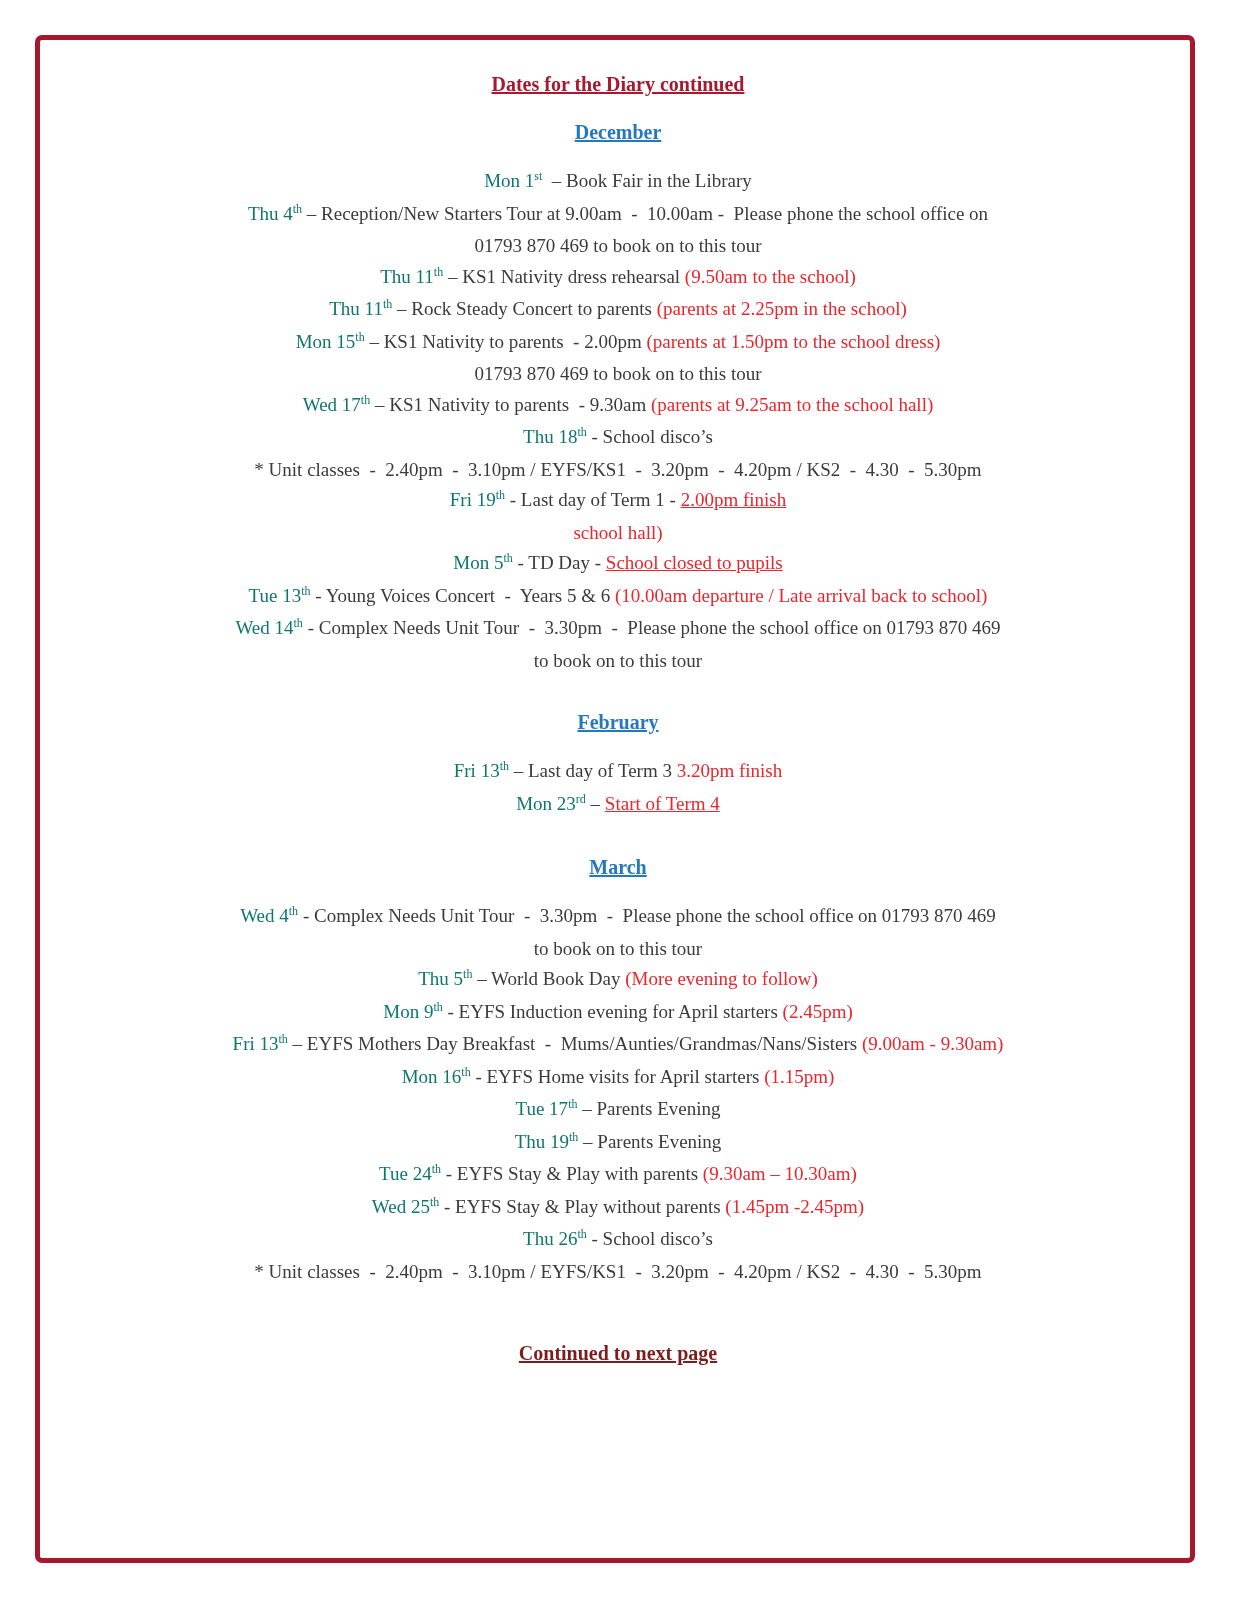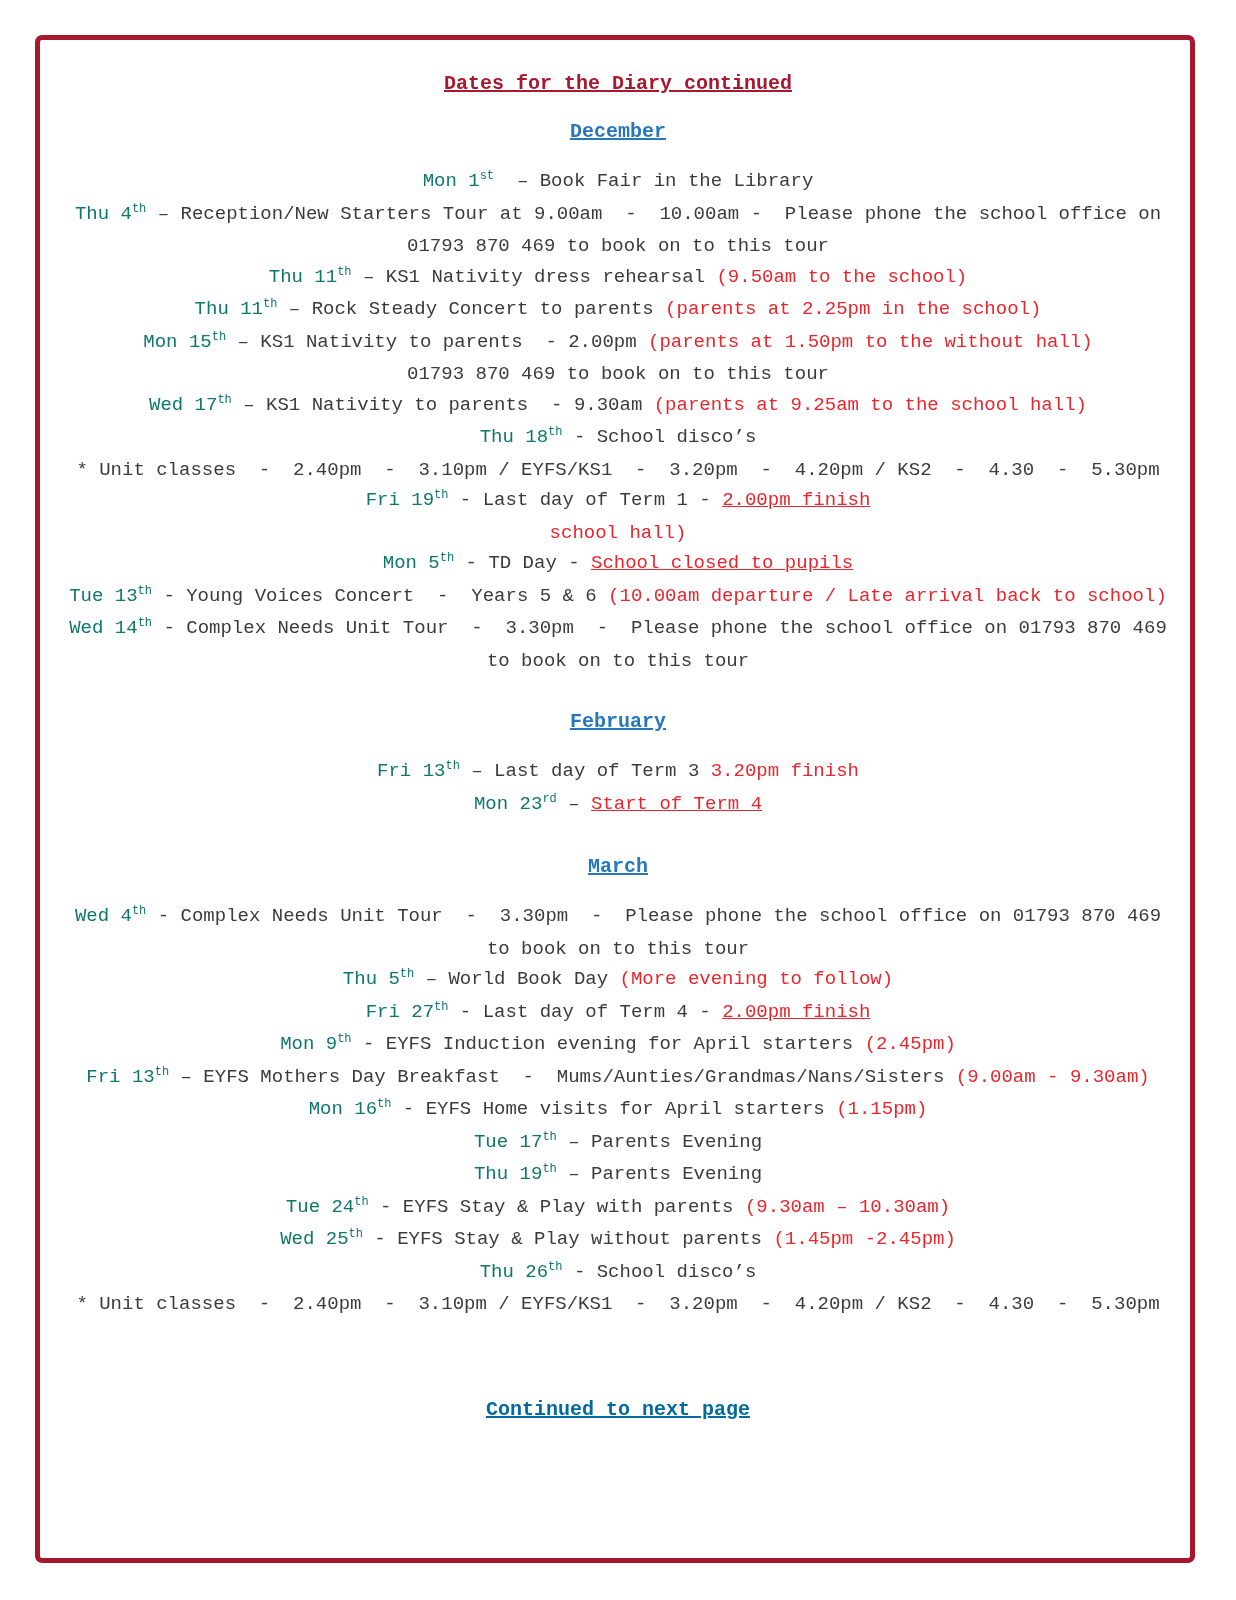--- a/index.html
+++ b/index.html
@@ -1,18 +1,18 @@
 <!DOCTYPE html>
 <html><head>
 <meta charset="utf-8">
 <style>
   html,body { margin:0; padding:0; background:#ffffff; }
   .page {
     position:relative; width:1236px; height:1600px; background:#ffffff;
-    font-family:Liberation Mono, monospace; overflow:hidden;
+    font-family:Liberation Serif, serif; overflow:hidden;
   }
   .frame {
     position:absolute; left:35px; top:35px; width:1160px; height:1528px;
     border:5px solid #a5182e; border-radius:7px; box-sizing:border-box;
   }
   .content {
     position:absolute; left:56px; top:70px; width:1124px;
     text-align:center; color:#3b3b3b; font-size:19px;
   }
   .page-title {
@@ -24,57 +24,56 @@
     text-decoration:underline; line-height:28px; margin:32px 0 20px 0;
   }
   .month-heading:first-child { margin-top:0; }
   .diary-line { line-height:30.5px; white-space:pre-wrap; }
   .seg-text   { color:#3b3b3b; }
   .seg-green  { color:#0f766e; }
   .seg-red    { color:#e8262c; }
   .seg-u      { text-decoration:underline; }
   .seg-sup    { font-size:12px; position:relative; top:-7px; }
   .footer-note {
-    color:#0369a1; font-weight:bold; font-size:20px;
-    text-decoration:underline; line-height:28px; margin-top:76px;
+    color:#7f1d1d; font-weight:bold; font-size:20px;
+    text-decoration:underline; line-height:28px; margin-top:52px;
   }
 </style>
 </head>
 <body>
 
 <div class="page">
   <div class="frame"></div>
   <div class="content">
     <div class="page-title">Dates for the Diary continued</div>
     <div id="diary-sections">
         <div class="month-heading">December</div>
         <div class="diary-line"><span class="seg-green">Mon 1</span><span class="seg-green seg-sup">st</span><span class="seg-text">  – Book Fair in the Library</span></div>
         <div class="diary-line"><span class="seg-green">Thu 4</span><span class="seg-green seg-sup">th</span><span class="seg-text"> – Reception/New Starters Tour at 9.00am  -  10.00am -  Please phone the school office on</span></div>
         <div class="diary-line"><span class="seg-text">01793 870 469 to book on to this tour</span></div>
         <div class="diary-line"><span class="seg-green">Thu 11</span><span class="seg-green seg-sup">th</span><span class="seg-text"> – KS1 Nativity dress rehearsal </span><span class="seg-red">(9.50am to the school)</span></div>
         <div class="diary-line"><span class="seg-green">Thu 11</span><span class="seg-green seg-sup">th</span><span class="seg-text"> – Rock Steady Concert to parents </span><span class="seg-red">(parents at 2.25pm in the school)</span></div>
-        <div class="diary-line"><span class="seg-green">Mon 15</span><span class="seg-green seg-sup">th</span><span class="seg-text"> – KS1 Nativity to parents  - 2.00pm </span><span class="seg-red">(parents at 1.50pm to the without hall)</span></div>
+        <div class="diary-line"><span class="seg-green">Mon 15</span><span class="seg-green seg-sup">th</span><span class="seg-text"> – KS1 Nativity to parents  - 2.00pm </span><span class="seg-red">(parents at 1.50pm to the school dress)</span></div>
         <div class="diary-line"><span class="seg-text">01793 870 469 to book on to this tour</span></div>
         <div class="diary-line"><span class="seg-green">Wed 17</span><span class="seg-green seg-sup">th</span><span class="seg-text"> – KS1 Nativity to parents  - 9.30am </span><span class="seg-red">(parents at 9.25am to the school hall)</span></div>
         <div class="diary-line"><span class="seg-green">Thu 18</span><span class="seg-green seg-sup">th</span><span class="seg-text"> - School disco’s</span></div>
         <div class="diary-line"><span class="seg-text">* Unit classes  -  2.40pm  -  3.10pm / EYFS/KS1  -  3.20pm  -  4.20pm / KS2  -  4.30  -  5.30pm</span></div>
         <div class="diary-line"><span class="seg-green">Fri 19</span><span class="seg-green seg-sup">th</span><span class="seg-text"> - Last day of Term 1 - </span><span class="seg-red seg-u">2.00pm finish</span></div>
         <div class="diary-line"><span class="seg-red">school hall)</span></div>
         <div class="diary-line"><span class="seg-green">Mon 5</span><span class="seg-green seg-sup">th</span><span class="seg-text"> - TD Day - </span><span class="seg-red seg-u">School closed to pupils</span></div>
         <div class="diary-line"><span class="seg-green">Tue 13</span><span class="seg-green seg-sup">th</span><span class="seg-text"> - Young Voices Concert  -  Years 5 &amp; 6 </span><span class="seg-red">(10.00am departure / Late arrival back to school)</span></div>
         <div class="diary-line"><span class="seg-green">Wed 14</span><span class="seg-green seg-sup">th</span><span class="seg-text"> - Complex Needs Unit Tour  -  3.30pm  -  Please phone the school office on 01793 870 469</span></div>
         <div class="diary-line"><span class="seg-text">to book on to this tour</span></div>
         <div class="month-heading">February</div>
         <div class="diary-line"><span class="seg-green">Fri 13</span><span class="seg-green seg-sup">th</span><span class="seg-text"> – Last day of Term 3 </span><span class="seg-red">3.20pm finish</span></div>
         <div class="diary-line"><span class="seg-green">Mon 23</span><span class="seg-green seg-sup">rd</span><span class="seg-text"> – </span><span class="seg-red seg-u">Start of Term 4</span></div>
         <div class="month-heading">March</div>
         <div class="diary-line"><span class="seg-green">Wed 4</span><span class="seg-green seg-sup">th</span><span class="seg-text"> - Complex Needs Unit Tour  -  3.30pm  -  Please phone the school office on 01793 870 469</span></div>
         <div class="diary-line"><span class="seg-text">to book on to this tour</span></div>
         <div class="diary-line"><span class="seg-green">Thu 5</span><span class="seg-green seg-sup">th</span><span class="seg-text"> – World Book Day </span><span class="seg-red">(More evening to follow)</span></div>
-        <div class="diary-line"><span class="seg-green">Fri 27</span><span class="seg-green seg-sup">th</span><span class="seg-text"> - Last day of Term 4 - </span><span class="seg-red seg-u">2.00pm finish</span></div>
         <div class="diary-line"><span class="seg-green">Mon 9</span><span class="seg-green seg-sup">th</span><span class="seg-text"> - EYFS Induction evening for April starters </span><span class="seg-red">(2.45pm)</span></div>
         <div class="diary-line"><span class="seg-green">Fri 13</span><span class="seg-green seg-sup">th</span><span class="seg-text"> – EYFS Mothers Day Breakfast  -  Mums/Aunties/Grandmas/Nans/Sisters </span><span class="seg-red">(9.00am - 9.30am)</span></div>
         <div class="diary-line"><span class="seg-green">Mon 16</span><span class="seg-green seg-sup">th</span><span class="seg-text"> - EYFS Home visits for April starters </span><span class="seg-red">(1.15pm)</span></div>
         <div class="diary-line"><span class="seg-green">Tue 17</span><span class="seg-green seg-sup">th</span><span class="seg-text"> – Parents Evening</span></div>
         <div class="diary-line"><span class="seg-green">Thu 19</span><span class="seg-green seg-sup">th</span><span class="seg-text"> – Parents Evening</span></div>
         <div class="diary-line"><span class="seg-green">Tue 24</span><span class="seg-green seg-sup">th</span><span class="seg-text"> - EYFS Stay &amp; Play with parents </span><span class="seg-red">(9.30am – 10.30am)</span></div>
         <div class="diary-line"><span class="seg-green">Wed 25</span><span class="seg-green seg-sup">th</span><span class="seg-text"> - EYFS Stay &amp; Play without parents </span><span class="seg-red">(1.45pm -2.45pm)</span></div>
         <div class="diary-line"><span class="seg-green">Thu 26</span><span class="seg-green seg-sup">th</span><span class="seg-text"> - School disco’s</span></div>
         <div class="diary-line"><span class="seg-text">* Unit classes  -  2.40pm  -  3.10pm / EYFS/KS1  -  3.20pm  -  4.20pm / KS2  -  4.30  -  5.30pm</span></div>
       </div>

